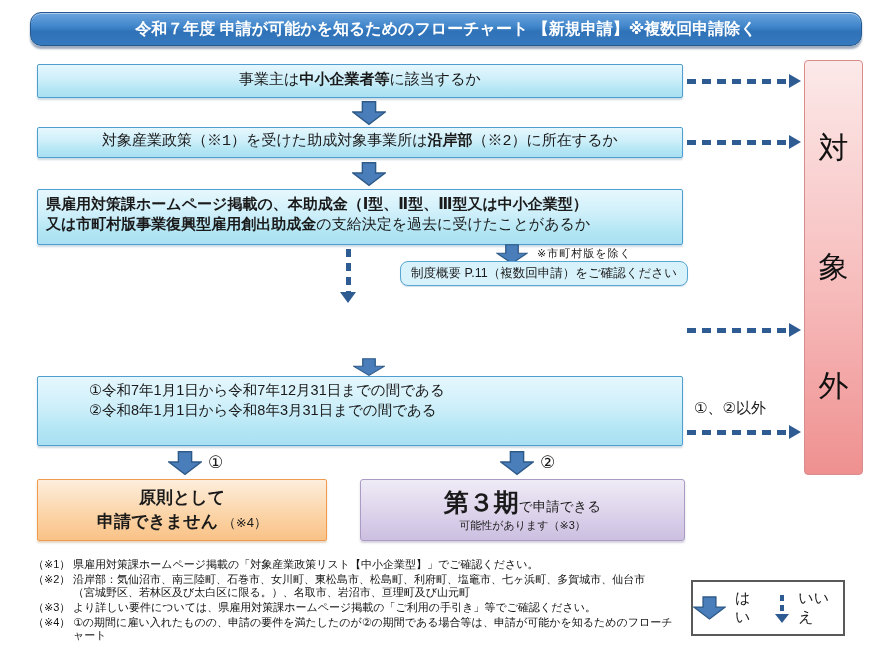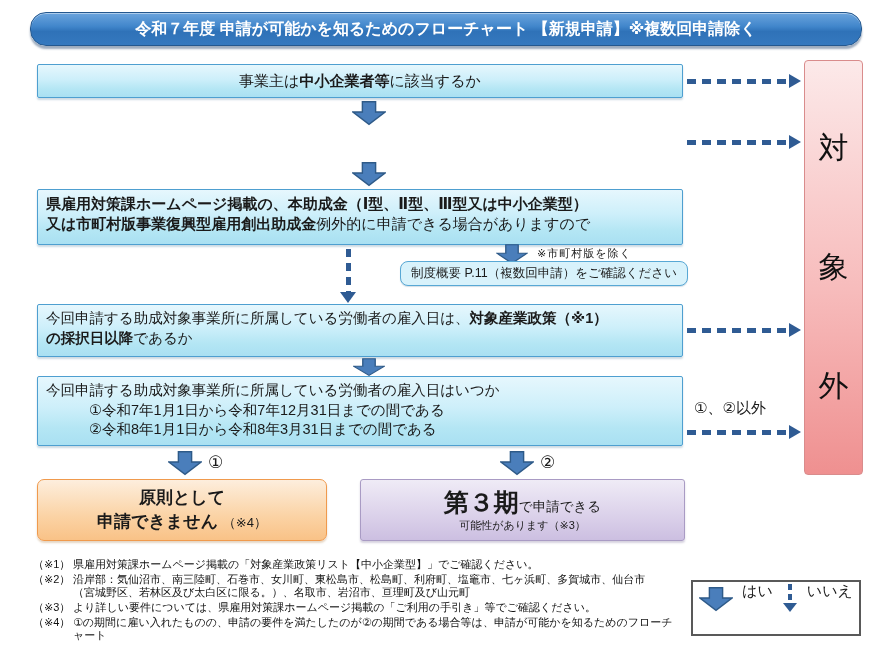--- a/index.html
+++ b/index.html
@@ -3,54 +3,54 @@
 <meta charset="utf-8">
 <style>
   * { margin:0; padding:0; box-sizing:border-box; }
   body { background:#fff; font-family:"Liberation Sans","DejaVu Sans",sans-serif; }
   .slide { position:relative; width:890px; height:668px; background:#ffffff; overflow:hidden; color:#1a1a1a; }
 
   
   .title-bar {
     position:absolute; left:30px; top:12px; width:832px; height:34px;
     background:linear-gradient(180deg,#6ba4dd 0%,#4186cb 42%,#2f72b8 58%,#3579bf 100%);
-    border:1px solid #24588f; border-radius:16px;
+    border:1px solid #24588f; border-radius:11px;
     box-shadow:0 3px 2px rgba(40,70,110,.45), inset 0 1px 0 rgba(255,255,255,.45);
     color:#fff; font-weight:bold; font-size:16px; text-align:center; line-height:32px;
   }
 
   
   .qbox {
     position:absolute;
     background:linear-gradient(180deg,#e6f7fd 0%,#cdeffa 45%,#b4e6f4 75%,#a9e0f2 100%);
     border:1px solid #4e9fd0; border-radius:2px;
     box-shadow:0 2px 2px rgba(110,150,175,.35);
     font-size:15px; line-height:1.35;
   }
-  .qbox.center { display:flex; align-items:center; justify-content:center; text-align:left; }
+  .qbox.center { display:flex; align-items:center; justify-content:center; text-align:left;font-family:Liberation Mono, monospace; }
   .qbox .ln { padding:0 8px; }
   .b1 { left:37px; top:64px;  width:646px; height:34px; }
   .b2 { left:37px; top:127px; width:646px; height:31px; }
   .b3 { left:37px; top:189px; width:646px; height:56px; padding:4px 0; }
   .b4 { left:37px; top:304px; width:646px; height:53px; padding:4px 0; font-size:14.5px; }
   .b5 { left:37px; top:376px; width:646px; height:70px; padding:4px 0; font-size:14.5px; }
   .b5 .indent { padding-left:51px; }
   .notebox {
     position:absolute; left:400px; top:261px; width:288px; height:25px;
     background:#d8f2fb; border:1px solid #58a8d5; border-radius:8px;
     font-size:12.5px; display:flex; align-items:center; justify-content:center;
     box-shadow:0 1px 1px rgba(110,150,175,.3);
   }
   .sidenote { position:absolute; left:537px; top:246px; font-size:11px; color:#222; letter-spacing:1px; }
 
   
   .result-no {
     position:absolute; left:37px; top:479px; width:290px; height:62px;
     background:linear-gradient(180deg,#fdeedd 0%,#fbd3a5 60%,#f9c287 100%);
-    border:1px solid #f09a4d; border-radius:7px; box-shadow:0 2px 2px rgba(170,120,60,.3);
+    border:1px solid #f09a4d; border-radius:2px; box-shadow:0 2px 2px rgba(170,120,60,.3);
     display:flex; flex-direction:column; align-items:center; justify-content:center;
     font-weight:bold; font-size:17px; line-height:1.4;
   }
   .result-no .note { font-weight:normal; font-size:13px; }
   .result-yes {
     position:absolute; left:360px; top:479px; width:325px; height:62px;
     background:linear-gradient(180deg,#efebf6 0%,#dbd1ea 60%,#ccbfe1 100%);
     border:1px solid #a99bc4; border-radius:3px; box-shadow:0 2px 2px rgba(120,105,150,.3);
     display:flex; flex-direction:column; align-items:center; justify-content:center; line-height:1.2;
   }
@@ -87,75 +87,75 @@
   .other-label { position:absolute; left:694px; top:399px; font-size:15px; }
 
   
   .footnotes { position:absolute; left:33px; top:558px; width:650px; font-size:11px; line-height:1.24; color:#111; }
   .fn-row { display:flex; margin-bottom:1px; }
   .fn-label { flex:0 0 40px; }
   .fn-text  { flex:1; }
 
   
   .legend {
-    position:absolute; left:691px; top:580px; width:170px; height:56px;
+    position:absolute; left:691px; top:580px; width:154px; height:56px;
     border:2px solid #595959; background:#fff;
-    display:flex; justify-content:center; gap:9px; font-size:15px;
+    display:flex; align-items:center; justify-content:center; gap:9px; font-size:15px;
   }
   .legend .mini-dash { position:relative; width:16px; height:30px; }
 </style>
 </head>
 <body>
 
 <div class="slide">
 
   <div class="title-bar">令和７年度 申請が可能かを知るためのフローチャート 【新規申請】※複数回申請除く</div>
 
   <div class="qbox b1 center">
     <div class="ln">
       <span>事業主は</span><b>中小企業者等</b><span>に該当するか</span>
     </div>
   </div>
 
   <svg class="sarrow" style="left:352px;top:100px;" width="34" height="26" viewBox="0 0 36 26">
     <path d="M11 1 H25 V12 H35 L18 25 L1 12 H11 Z" fill="#4a7ebb" stroke="#2e5a88" stroke-width="1.5"></path>
   </svg>
 
+  <div class="qbox b2 center">
+    <div class="ln">
+      <span>対象産業政策（※1）を受けた助成対象事業所は</span><b>沿岸部</b><span>（※2）に所在するか</span>
+    </div>
+  </div>
 
   <svg class="sarrow" style="left:352px;top:161px;" width="34" height="26" viewBox="0 0 36 26">
     <path d="M11 1 H25 V12 H35 L18 25 L1 12 H11 Z" fill="#4a7ebb" stroke="#2e5a88" stroke-width="1.5"></path>
   </svg>
 
   <div class="qbox b3">
     <div class="ln"><b>県雇用対策課ホームページ掲載の、本助成金（Ⅰ型、Ⅱ型、Ⅲ型又は中小企業型）</b></div>
-    <div class="ln"><b>又は市町村版事業復興型雇用創出助成金</b><span>例外的に申請できる場合がありますので</span></div>
+    <div class="ln"><b>又は市町村版事業復興型雇用創出助成金</b><span>の支給決定を過去に受けたことがあるか</span></div>
   </div>
 
   <div class="darrow-v" style="left:340px;top:249px;height:54px;">
     <div class="line"></div>
       <div class="head"></div>
   </div>
 
   <svg class="sarrow" style="left:496px;top:244px;" width="32" height="20" viewBox="0 0 36 26" preserveAspectRatio="none">
     <path d="M11 1 H25 V12 H35 L18 25 L1 12 H11 Z" fill="#4a7ebb" stroke="#2e5a88" stroke-width="1.5"></path>
   </svg>
   <div class="sidenote">※市町村版を除く</div>
   <div class="notebox">制度概要 P.11（複数回申請）をご確認ください</div>
 
-  <div class="qbox b4">
-    <div class="ln"><span>今回申請する助成対象事業所に所属している労働者の雇入日は、</span><b>対象産業政策（※1）</b></div>
-    <div class="ln"><b>の採択日以降</b><span>であるか</span></div>
-  </div>
 
   <svg class="sarrow" style="left:353px;top:358px;" width="32" height="18" viewBox="0 0 36 26" preserveAspectRatio="none">
     <path d="M11 1 H25 V12 H35 L18 25 L1 12 H11 Z" fill="#4a7ebb" stroke="#2e5a88" stroke-width="1.5"></path>
   </svg>
 
   <div class="qbox b5">
-    <div class="ln">今回申請する助成対象事業所に所属している労働者の雇入日はいつか</div>
     <div class="ln indent">①令和7年1月1日から令和7年12月31日までの間である</div>
     <div class="ln indent">②令和8年1月1日から令和8年3月31日までの間である</div>
   </div>
 
   <svg class="sarrow" style="left:168px;top:450px;" width="34" height="26" viewBox="0 0 36 26">
     <path d="M11 1 H25 V12 H35 L18 25 L1 12 H11 Z" fill="#4a7ebb" stroke="#2e5a88" stroke-width="1.5"></path>
   </svg>
   <div class="branch-label" style="left:208px;top:452px;">①</div>
 
   <svg class="sarrow" style="left:500px;top:450px;" width="34" height="26" viewBox="0 0 36 26">

